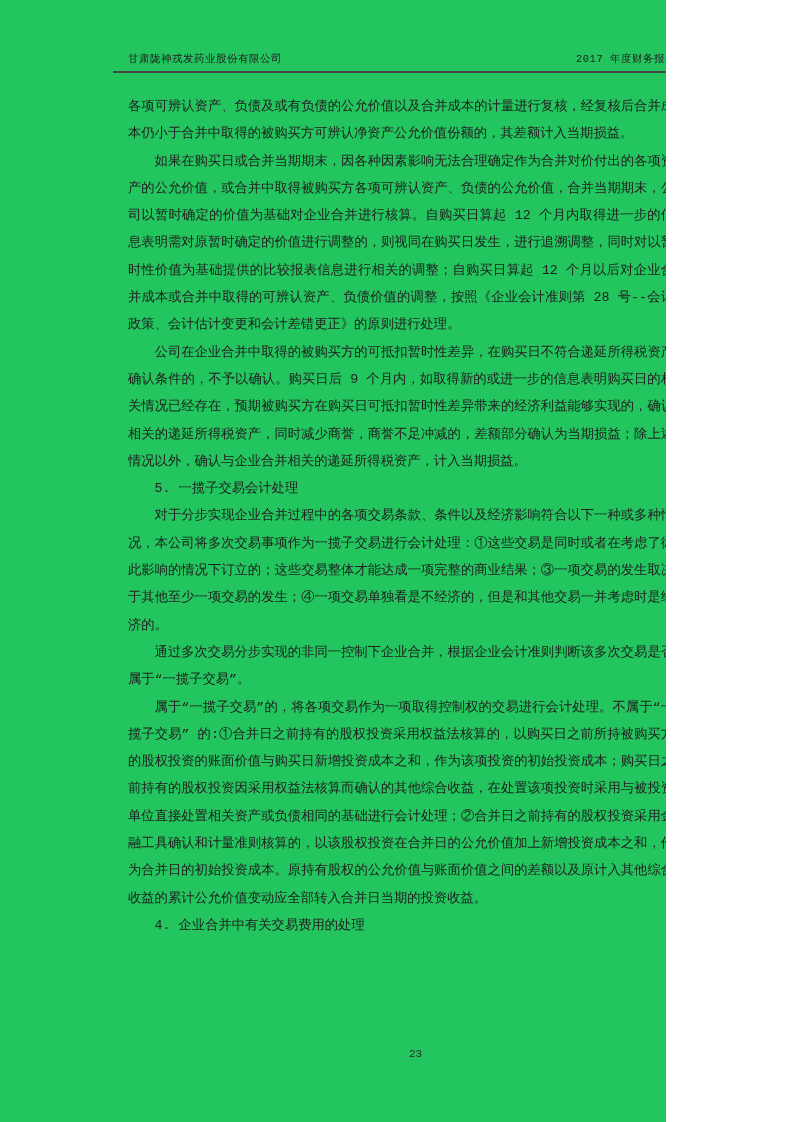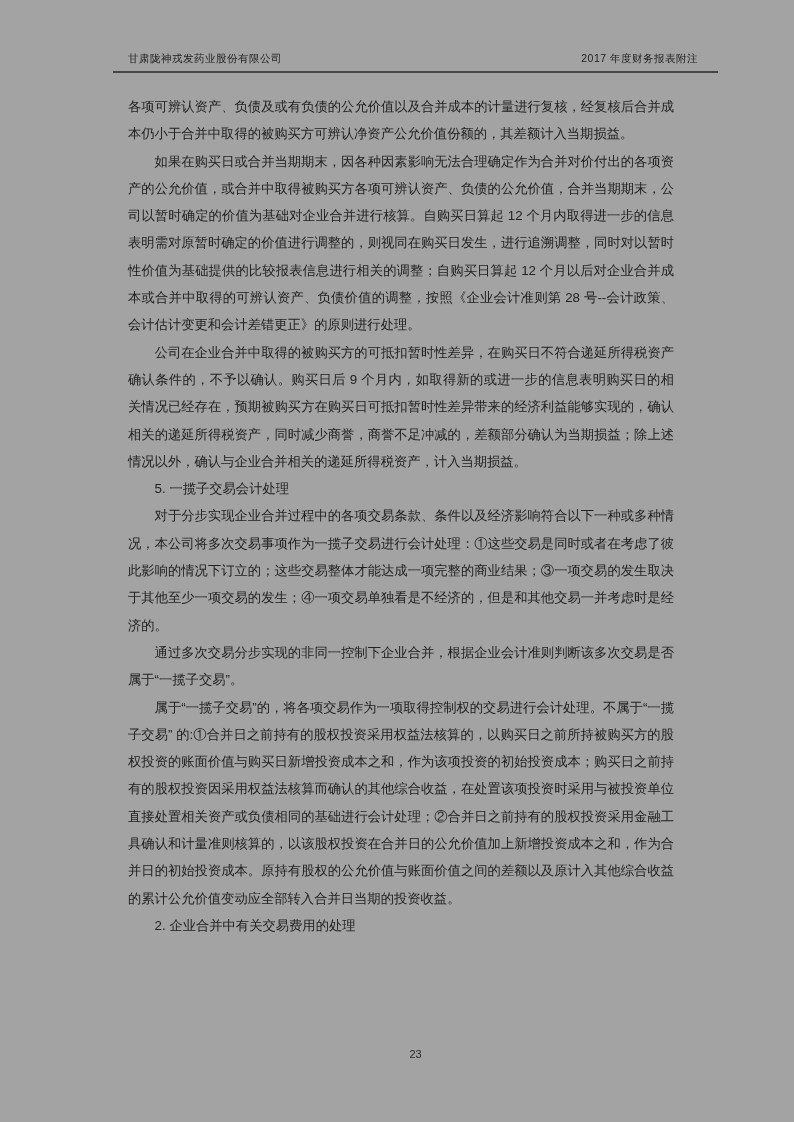--- a/index.html
+++ b/index.html
@@ -2,24 +2,24 @@
 <html><head>
 <meta charset="utf-8">
 <style>
   html, body {
     margin: 0;
     padding: 0;
     background: #ffffff;
   }
   .page {
     position: relative;
-    width: 794px;
+    width: 666px;
     height: 1122px;
-    background: #a3a3a3;
-    font-family: Liberation Sans, sans-serif;
+    background: #22c55e;
+    font-family: Liberation Mono, monospace;
     color: #212121;
     overflow: hidden;
   }
   .header {
     position: absolute;
     top: 52px;
     left: 113px;
     width: 570px;
     display: flex;
     justify-content: space-between;
@@ -68,20 +68,20 @@
   </div>
 
   <div class="content">
     <p>各项可辨认资产、负债及或有负债的公允价值以及合并成本的计量进行复核，经复核后合并成本仍小于合并中取得的被购买方可辨认净资产公允价值份额的，其差额计入当期损益。</p>
     <p class="indent">如果在购买日或合并当期期末，因各种因素影响无法合理确定作为合并对价付出的各项资产的公允价值，或合并中取得被购买方各项可辨认资产、负债的公允价值，合并当期期末，公司以暂时确定的价值为基础对企业合并进行核算。自购买日算起 12 个月内取得进一步的信息表明需对原暂时确定的价值进行调整的，则视同在购买日发生，进行追溯调整，同时对以暂时性价值为基础提供的比较报表信息进行相关的调整；自购买日算起 12 个月以后对企业合并成本或合并中取得的可辨认资产、负债价值的调整，按照《企业会计准则第 28 号--会计政策、会计估计变更和会计差错更正》的原则进行处理。</p>
     <p class="indent">公司在企业合并中取得的被购买方的可抵扣暂时性差异，在购买日不符合递延所得税资产确认条件的，不予以确认。购买日后 9 个月内，如取得新的或进一步的信息表明购买日的相关情况已经存在，预期被购买方在购买日可抵扣暂时性差异带来的经济利益能够实现的，确认相关的递延所得税资产，同时减少商誉，商誉不足冲减的，差额部分确认为当期损益；除上述情况以外，确认与企业合并相关的递延所得税资产，计入当期损益。</p>
     <p class="indent">5. 一揽子交易会计处理</p>
     <p class="indent">对于分步实现企业合并过程中的各项交易条款、条件以及经济影响符合以下一种或多种情况，本公司将多次交易事项作为一揽子交易进行会计处理：①这些交易是同时或者在考虑了彼此影响的情况下订立的；这些交易整体才能达成一项完整的商业结果；③一项交易的发生取决于其他至少一项交易的发生；④一项交易单独看是不经济的，但是和其他交易一并考虑时是经济的。</p>
     <p class="indent">通过多次交易分步实现的非同一控制下企业合并，根据企业会计准则判断该多次交易是否属于“一揽子交易”。</p>
     <p class="indent">属于“一揽子交易”的，将各项交易作为一项取得控制权的交易进行会计处理。不属于“一揽子交易” 的:①合并日之前持有的股权投资采用权益法核算的，以购买日之前所持被购买方的股权投资的账面价值与购买日新增投资成本之和，作为该项投资的初始投资成本；购买日之前持有的股权投资因采用权益法核算而确认的其他综合收益，在处置该项投资时采用与被投资单位直接处置相关资产或负债相同的基础进行会计处理；②合并日之前持有的股权投资采用金融工具确认和计量准则核算的，以该股权投资在合并日的公允价值加上新增投资成本之和，作为合并日的初始投资成本。原持有股权的公允价值与账面价值之间的差额以及原计入其他综合收益的累计公允价值变动应全部转入合并日当期的投资收益。</p>
-    <p class="indent">2. 企业合并中有关交易费用的处理</p>
+    <p class="indent">4. 企业合并中有关交易费用的处理</p>
   </div>
 
   <div class="footer">
     <span>23</span>
   </div>
 
 </div>
 
 </body></html>

